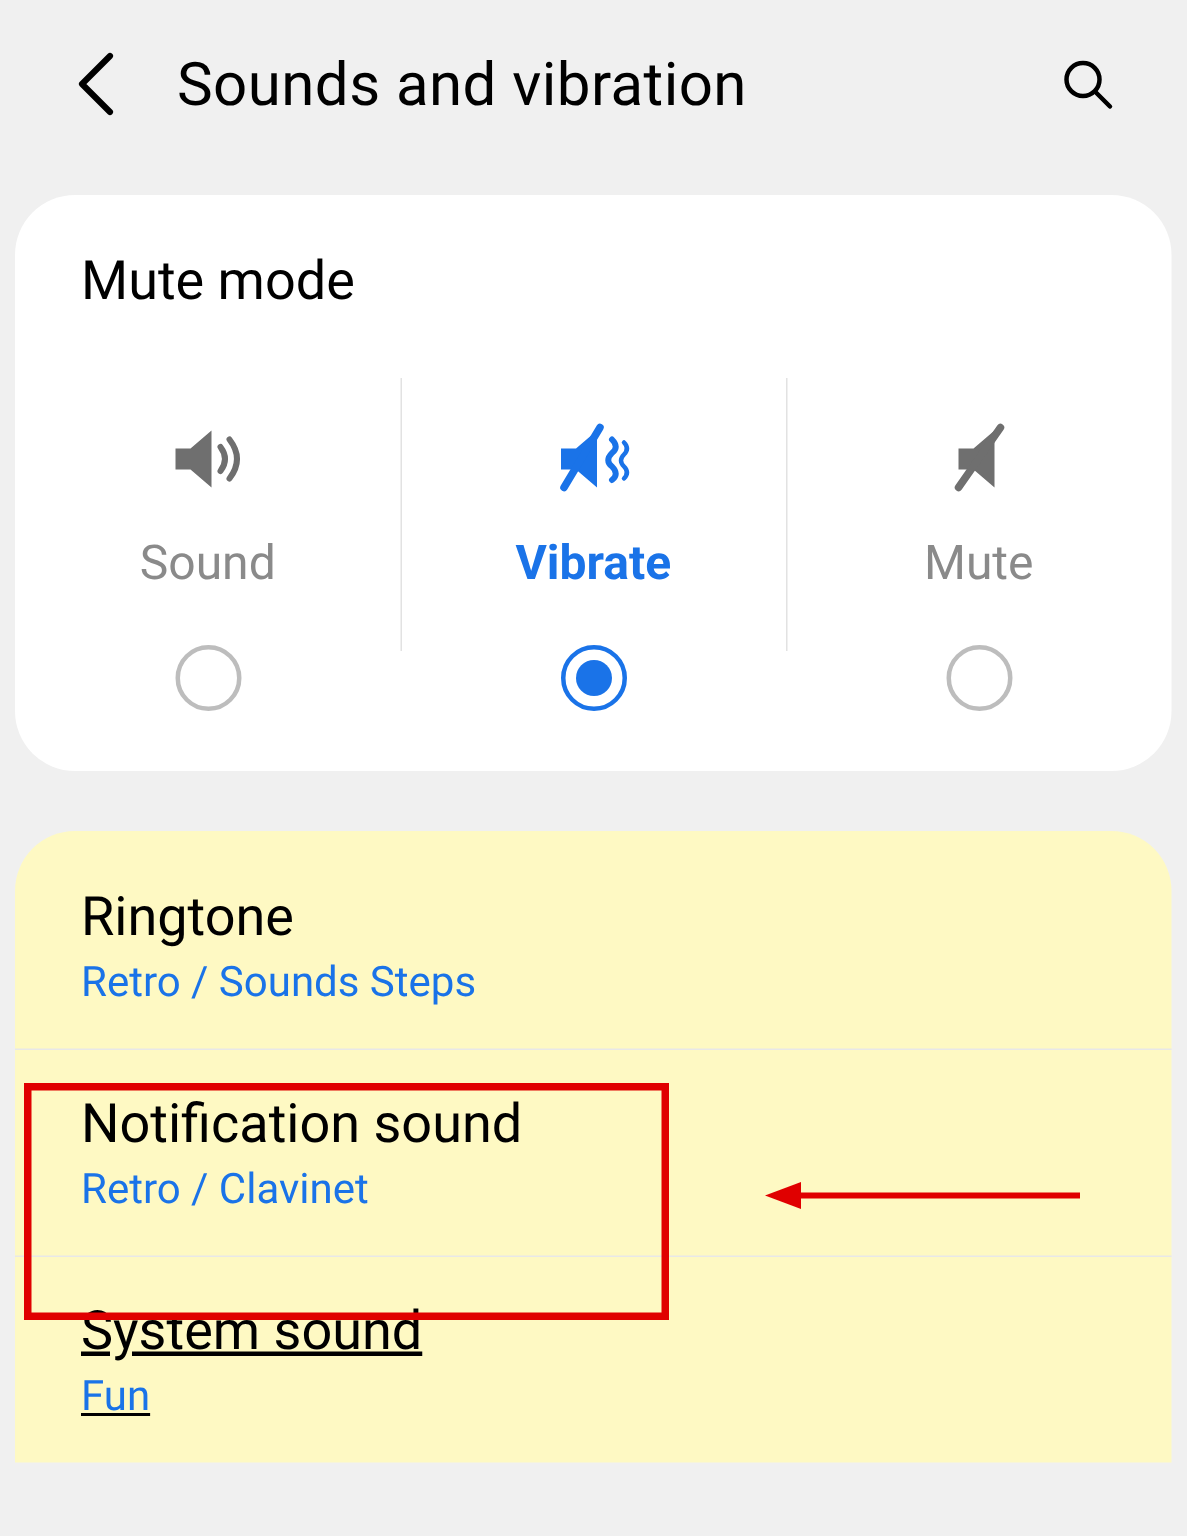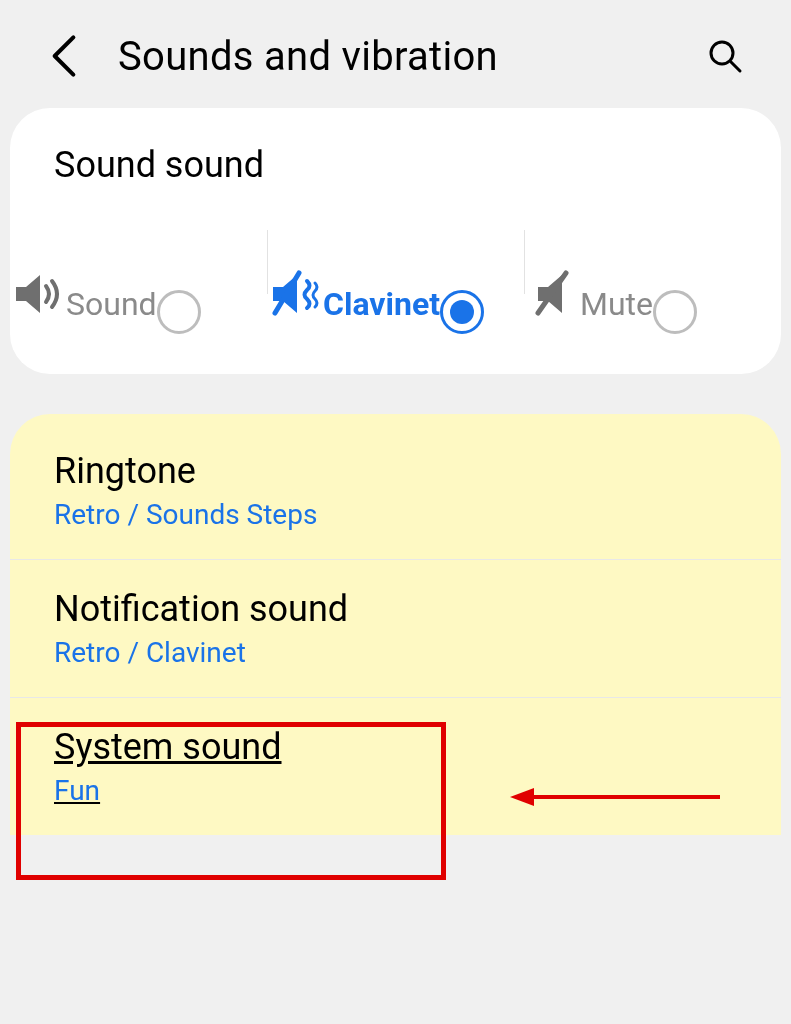--- a/index.html
+++ b/index.html
@@ -9,21 +9,21 @@
     background: #f0f0f0;
     font-family: -apple-system, BlinkMacSystemFont, "Segoe UI", Roboto, Arial, sans-serif;
     color: #000;
     overflow: hidden;
     position: relative;
   }
 
   .header {
     display: flex;
     align-items: center;
-    padding: 30px 40px 26px 50px;
+    padding: 30px 40px 48px 50px;
     justify-content: center;
   }
   .back-btn {
     display: flex;
     align-items: center;
     justify-content: center;
     cursor: pointer;
   }
   .back-btn svg { width: 28px; height: 44px; }
   .header-title {
@@ -54,21 +54,21 @@
     padding: 0 44px 28px 44px;
   }
 
   .mode-row {
     display: flex;
     padding: 16px 0 0 0;
   }
   .mode-opt {
     flex: 1;
     display: flex;
-    flex-direction: row;
+    flex-direction: column;
     align-items: center;
     position: relative;
     cursor: pointer;
     padding: 24px 0 0 0;
   }
   .mode-opt + .mode-opt::before {
     content: "";
     position: absolute;
     left: 0;
     top: 0;
@@ -163,21 +163,21 @@
   <div class="header-title">Sounds and vibration</div>
   <div class="search-btn">
     <svg viewBox="0 0 36 36">
       <circle cx="15" cy="15" r="11" stroke="#000" stroke-width="3" fill="none"></circle>
       <line x1="24" y1="24" x2="33" y2="33" stroke="#000" stroke-width="3" stroke-linecap="round"></line>
     </svg>
   </div>
 </div>
 
 <div class="card">
-  <div class="card-title">Sound sound</div>
+  <div class="card-title">Mute mode</div>
   <div class="mode-row">
 
     <div class="mode-opt">
       <div class="mode-icon">
         <svg viewBox="0 0 56 50" fill="#6f6f6f">
           <path d="M6 18 H16 L30 6 V44 L16 32 H6 Z"></path>
           <path d="M36 17 Q42 25 36 33" stroke="#6f6f6f" stroke-width="4" fill="none" stroke-linecap="round"></path>
           <path d="M42 12 Q52 25 42 38" stroke="#6f6f6f" stroke-width="4" fill="none" stroke-linecap="round"></path>
         </svg>
       </div>
@@ -189,21 +189,21 @@
 
     <div class="mode-opt selected">
       <div class="mode-icon">
         <svg viewBox="0 0 56 50" fill="#1a73e8">
           <path d="M6 18 H16 L30 6 V44 L16 32 H6 Z"></path>
           <line x1="8" y1="44" x2="32" y2="4" stroke="#1a73e8" stroke-width="5" stroke-linecap="round"></line>
           <path d="M40 12 q5 5 0 9 q-5 5 0 9 q5 5 0 9" stroke="#1a73e8" stroke-width="4" fill="none" stroke-linecap="round"></path>
           <path d="M48 14 q4 4 0 8 q-4 4 0 8 q4 4 0 8" stroke="#1a73e8" stroke-width="3" fill="none" stroke-linecap="round"></path>
         </svg>
       </div>
-      <div class="mode-label">Clavinet</div>
+      <div class="mode-label">Vibrate</div>
       <div class="mode-radio">
           <div class="mode-radio-inner"></div>
         </div>
     </div>
 
     <div class="mode-opt">
       <div class="mode-icon">
         <svg viewBox="0 0 56 50" fill="#6f6f6f">
           <path d="M14 18 H24 L38 6 V44 L24 32 H14 Z"></path>
           <line x1="14" y1="44" x2="42" y2="4" stroke="#6f6f6f" stroke-width="5" stroke-linecap="round"></line>

